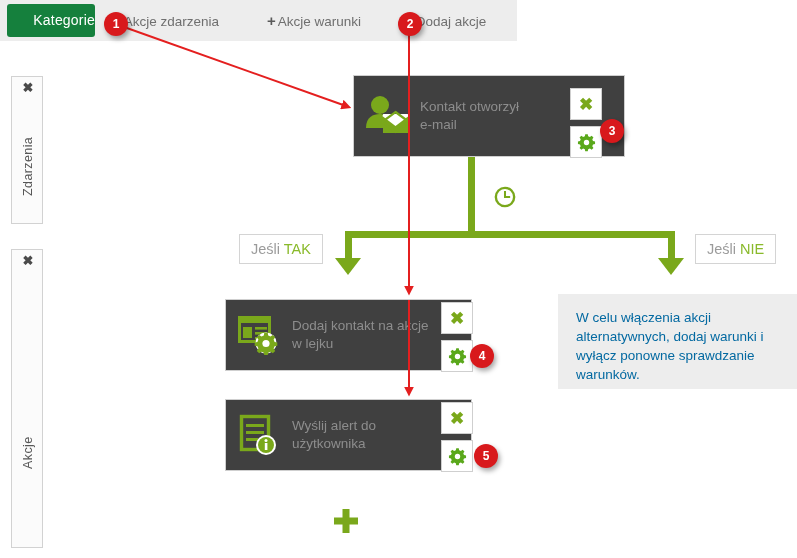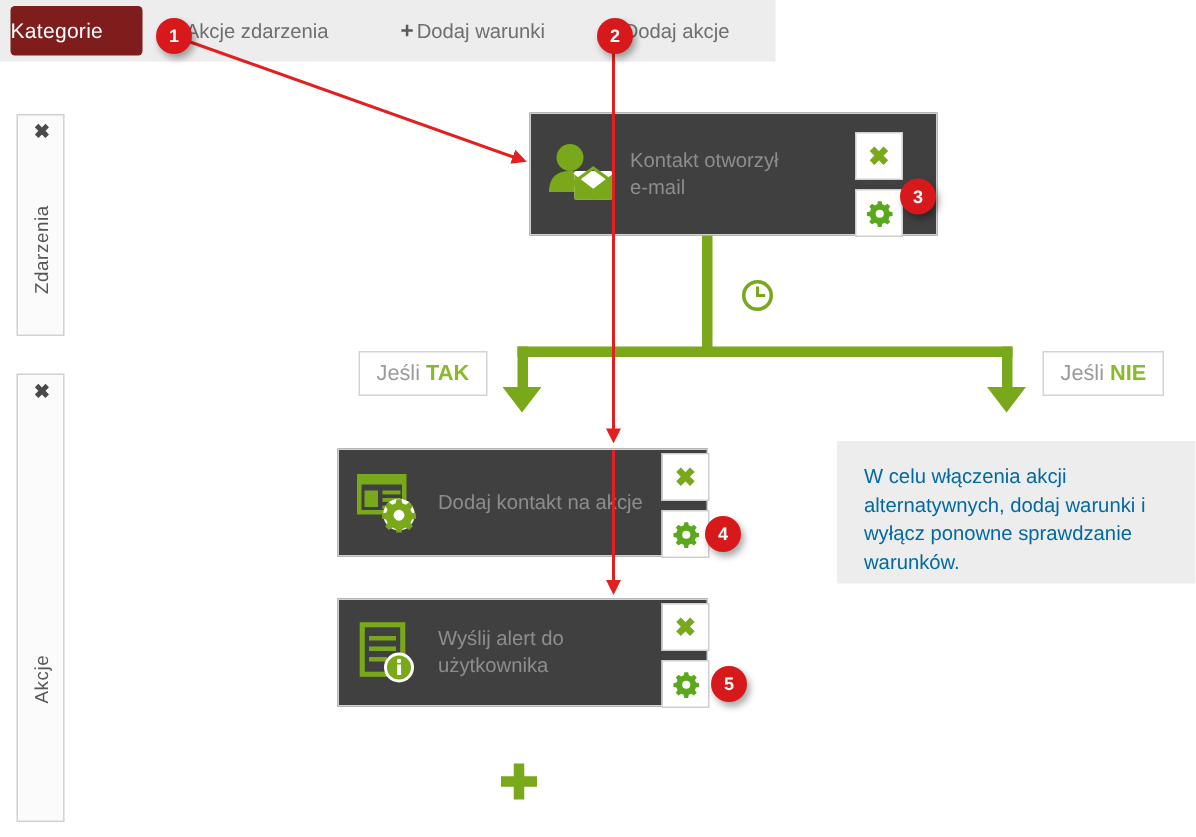--- a/index.html
+++ b/index.html
@@ -27,26 +27,26 @@
     width: 517px;
     height: 41px;
     background: #ededed;
   }
   #tab-kategorie {
     position: absolute;
     left: 7px;
     top: 4px;
     width: 88px;
     height: 33px;
-    background: #7f1d1d;
+    background: #15803d;
     border-radius: 3px;
     color: #ffffff;
     font-size: 14px;
     line-height: 33px;
-    text-align: left;
+    text-align: right;
     letter-spacing: .2px;
   }
   .tb-item {
     position: absolute;
     top: 12px;
     font-size: 13.5px;
     color: #6f6f6f;
     white-space: nowrap;
   }
   .tb-item .plus {
@@ -219,21 +219,21 @@
     background: #ffffff;
     border: 1px solid #d4d4d4;
     box-sizing: border-box;
     font-size: 14.5px;
     height: 30px;
     line-height: 28px;
     padding: 0 11px;
     white-space: nowrap;
   }
   .branch-label .gray  { color: #9b9b9b; }
-  .branch-label .green { color: #8aba2b; font-weight: bold; }
+  .branch-label .green { color: #8aba2b; }
   #label-tak { left: 239px; top: 234px; }
   #label-nie { left: 695px; top: 234px; }
 
   
   #info-box {
     position: absolute;
     left: 558px;
     top: 294px;
     width: 257px;
     height: 95px;
@@ -271,21 +271,21 @@
 <div id="screen">
 
   <div id="toolbar">
     <div id="tab-kategorie">Kategorie</div>
 
     <div class="tb-item" id="tb-zdarzenia">
       <span class="plus">+</span><span>Akcje zdarzenia</span>
     </div>
 
     <div class="tb-item" id="tb-warunki">
-      <span class="plus">+</span><span>Dodaj warunki</span>
+      <span class="plus">+</span><span>Akcje warunki</span>
     </div>
 
     <div class="tb-item" id="tb-akcje">
       <span class="plus">+</span><span>Dodaj akcje</span>
     </div>
   </div>
 
   <div class="side-panel" id="panel-zdarzenia">
     <div class="side-close">✖</div>
     <div class="side-label" id="label-zdarzenia">Zdarzenia</div>
@@ -360,20 +360,21 @@
           <rect x="17" y="12" width="12" height="2.6" fill="#7aa81b"></rect>
           <rect x="17" y="17" width="12" height="2.6" fill="#7aa81b"></rect>
           <rect x="17" y="22" width="9" height="2.6" fill="#7aa81b"></rect>
           <circle cx="28" cy="28" r="10.5" fill="#ffffff"></circle>
           <path fill="#7aa81b" d="M26.3 17.8h3.4l.5 2.7 2.3 1 2.3-1.6 2.4 2.4-1.6 2.3 1 2.3 2.7.5v3.4l-2.7.5-1 2.3 1.6 2.3-2.4 2.4-2.3-1.6-2.3 1-.5 2.7h-3.4l-.5-2.7-2.3-1-2.3 1.6-2.4-2.4 1.6-2.3-1-2.3-2.7-.5v-3.4l2.7-.5 1-2.3-1.6-2.3 2.4-2.4 2.3 1.6 2.3-1z"></path>
           <circle cx="28" cy="28.5" r="3.6" fill="#ffffff"></circle>
         </svg>
       </div>
       <div class="node-text">
         <div>Dodaj kontakt na akcje</div>
+        <div>w lejku</div>
       </div>
     </div>
     <div class="node-btns">
       <div class="node-btn">
         <span class="btn-x">✖</span>
       </div>
       <div class="node-btn">
         <svg width="19" height="19" viewBox="0 0 24 24">
           <path fill="#5aa81b" d="M10.4 1.5h3.2l.5 2.6 2.2.9 2.2-1.5 2.3 2.3-1.5 2.2.9 2.2 2.6.5v3.2l-2.6.5-.9 2.2 1.5 2.2-2.3 2.3-2.2-1.5-2.2.9-.5 2.6h-3.2l-.5-2.6-2.2-.9-2.2 1.5-2.3-2.3 1.5-2.2-.9-2.2-2.6-.5v-3.2l2.6-.5.9-2.2-1.5-2.2 2.3-2.3 2.2 1.5 2.2-.9z"></path>
           <circle cx="12" cy="12" r="3.4" fill="#ffffff"></circle>

